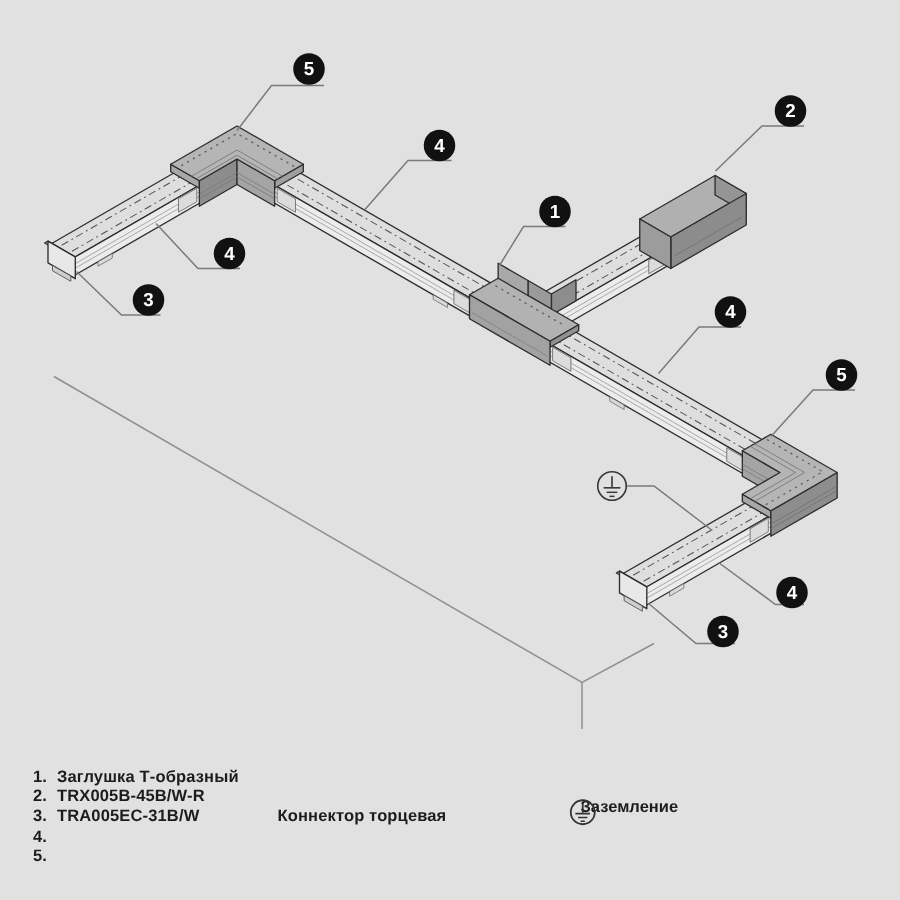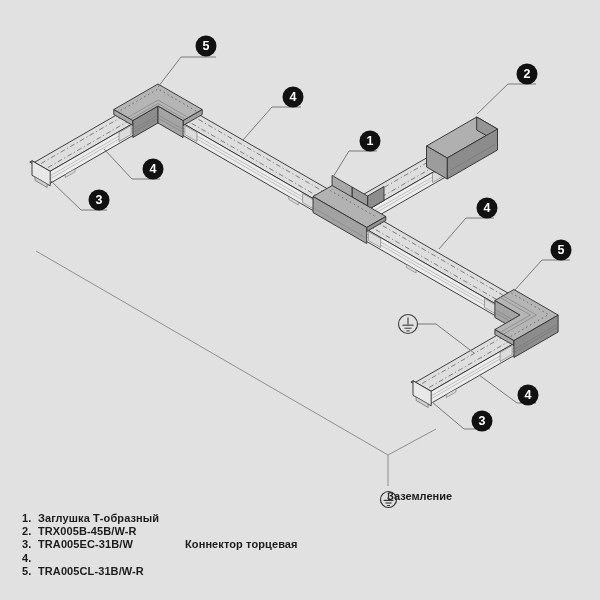--- a/index.html
+++ b/index.html
@@ -5,21 +5,21 @@
   html,body{margin:0;padding:0;}
   body{width:600px;height:600px;background:#e1e1e1;position:relative;overflow:hidden;
        font-family:"Liberation Sans",sans-serif;}
   #stage{position:absolute;inset:0;}
   svg{position:absolute;left:0;top:0;}
   #legend{position:absolute;left:22px;top:512px;color:#1c1c1c;}
   .lrow{display:flex;font:700 11px/13.2px "Liberation Sans",sans-serif;letter-spacing:.1px;}
   .ln{width:16px;}
   .lc{width:147px;}
   .ld{}
-  #ground-legend{position:absolute;left:379px;top:490px;display:flex;align-items:center;color:#1c1c1c;}
+  #ground-legend{position:absolute;left:379px;top:532px;display:flex;align-items:center;color:#1c1c1c;}
   #ground-legend .glabel{margin-left:8px;font:700 11px/13px "Liberation Sans",sans-serif;}
   .co-num{font:700 12.5px "Liberation Sans",sans-serif;}
 </style>
 </head>
 <body>
 
 <div id="stage">
   <svg id="scene" width="600" height="600" viewBox="0 0 600 600">
       <g>
         <polyline points="36,251 388,455 436,429" fill="none" stroke="#8f8f8f" stroke-width="1"></polyline>
@@ -194,21 +194,20 @@
       <div class="lrow">
         <span class="ln">3.</span>
         <span class="lc">TRA005EC-31B/W</span>
         <span class="ld">Коннектор торцевая</span>
       </div>
       <div class="lrow">
         <span class="ln">4.</span>
       </div>
       <div class="lrow">
         <span class="ln">5.</span>
-        <span class="lc">TRA005CL-31B/W-R</span>
       </div>
     </div>
 
   <div id="ground-legend">
     <svg width="19" height="19" viewBox="0 0 19 19">
       <circle cx="9.5" cy="9.5" r="8" fill="none" stroke="#333" stroke-width="1.2"></circle>
       <line x1="9.5" y1="3.6" x2="9.5" y2="9.8" stroke="#333" stroke-width="1.2"></line>
       <line x1="4.6" y1="10.4" x2="14.4" y2="10.4" stroke="#333" stroke-width="1.2"></line>
       <line x1="6.4" y1="13" x2="12.6" y2="13" stroke="#333" stroke-width="1.1"></line>
       <line x1="8.1" y1="15.5" x2="10.9" y2="15.5" stroke="#333" stroke-width="1"></line>

